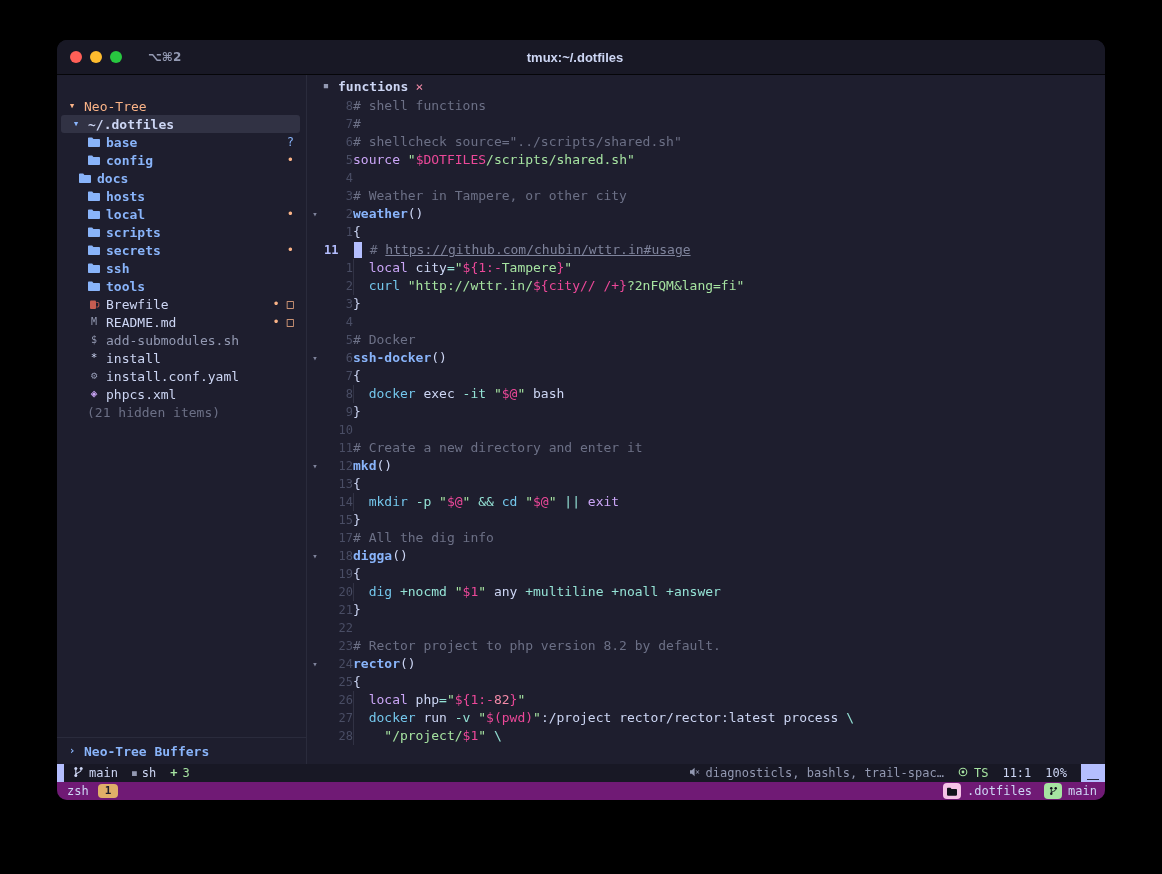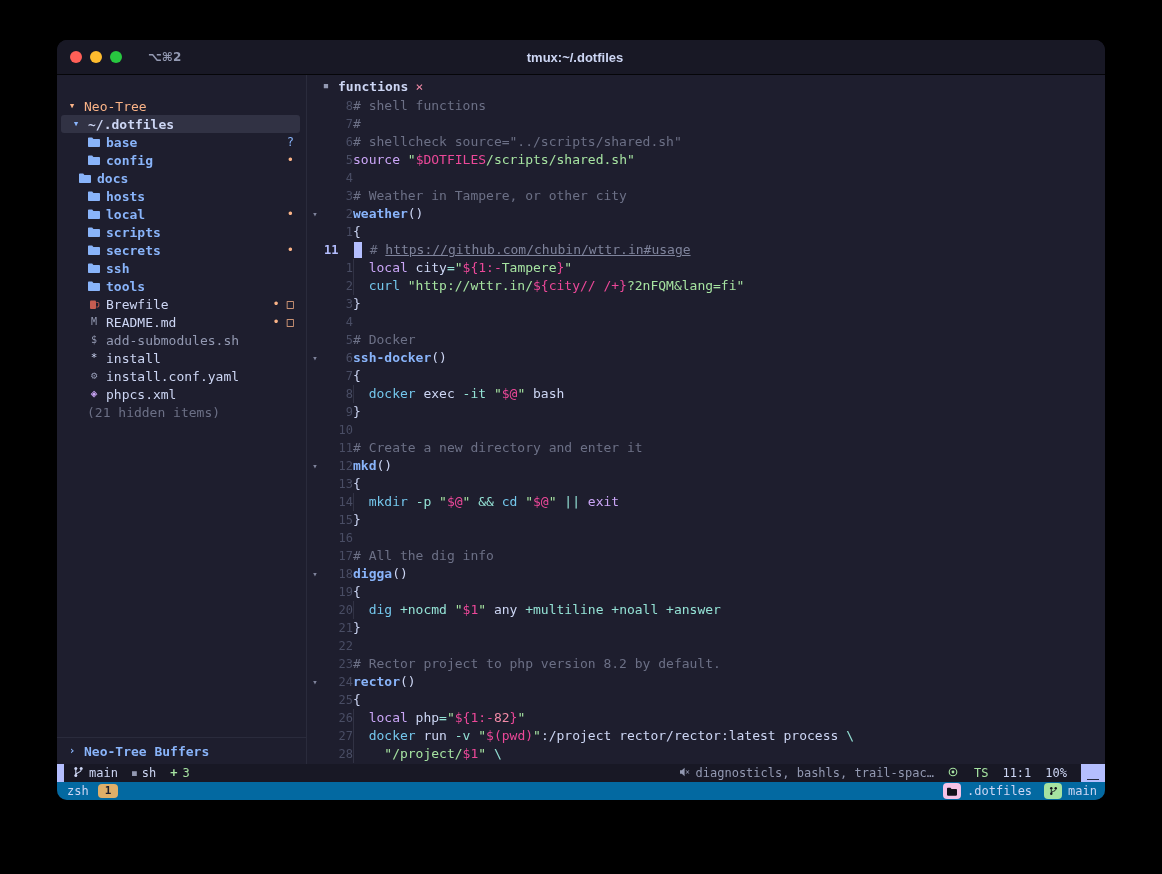--- a/index.html
+++ b/index.html
@@ -63,26 +63,26 @@
   .statusline{flex:0 0 18px;background:#181825;display:flex;align-items:center;font-size:12px;
     color:#cdd6f4;}
   .sl-accent{width:7px;height:18px;background:#b4befe;flex:0 0 7px;}
   .sl-group{display:flex;align-items:center;gap:14px;margin-left:9px;}
   .sl-item{display:flex;align-items:center;gap:5px;}
   .sl-item .sq{color:#9399b2;font-size:8px;}
   .sl-item .plus{color:#a6e3a1;font-weight:bold;}
   .sl-item.diff span{color:#a6e3a1;}
   .sl-right{margin-left:auto;display:flex;align-items:center;gap:14px;}
   .lsp{display:flex;align-items:center;gap:6px;color:#9399b2;}
-  .ts{display:flex;align-items:center;gap:16px;color:#a6e3a1;}
+  .ts{display:flex;align-items:center;gap:6px;color:#a6e3a1;}
   .pos,.pct{color:#cdd6f4;}
   .mode-block{width:24px;height:18px;background:#b4befe;color:#24273a;font-size:10px;
     display:flex;align-items:center;justify-content:center;font-weight:bold;}
   
-  .tmuxbar{flex:0 0 18px;background:#0369a1;display:flex;align-items:center;font-size:12px;
+  .tmuxbar{flex:0 0 18px;background:#701a75;display:flex;align-items:center;font-size:12px;
     color:#cdd6f4;padding:0 8px;}
   .shell{margin-left:2px;}
   .winbadge{background:#e0af68;color:#1e1e2e;border-radius:4px;padding:0 7px;height:14px;
     line-height:14px;font-weight:bold;margin-left:9px;font-size:11px;}
   .t-right{margin-left:auto;display:flex;align-items:center;gap:12px;}
   .pill{display:flex;align-items:center;gap:6px;}
   .cap{width:18px;height:16px;border-radius:4px;display:flex;align-items:center;
     justify-content:center;color:#11111b;}
   .cap.pink{background:#f5c2e7;} .cap.green{background:#a6e3a1;}
 </style>
@@ -283,21 +283,20 @@
           <div class="cline"><span class="fold">▾</span><span class="num">6</span><span class="ct"><span class="sg f">ssh-docker</span><span class="sg t">()</span></span></div>
           <div class="cline"><span class="fold"></span><span class="num">7</span><span class="ct"><span class="sg t">{</span></span></div>
           <div class="cline"><span class="fold"></span><span class="num">8</span><span class="ct"><span class="guide"></span><span class="sg t">  </span><span class="sg b">docker</span><span class="sg t"> exec </span><span class="sg o">-it</span><span class="sg t"> </span><span class="sg s">"</span><span class="sg v">$@</span><span class="sg s">"</span><span class="sg t"> bash</span></span></div>
           <div class="cline"><span class="fold"></span><span class="num">9</span><span class="ct"><span class="sg t">}</span></span></div>
           <div class="cline"><span class="fold"></span><span class="num">10</span><span class="ct"></span></div>
           <div class="cline"><span class="fold"></span><span class="num">11</span><span class="ct"><span class="sg c"># Create a new directory and enter it</span></span></div>
           <div class="cline"><span class="fold">▾</span><span class="num">12</span><span class="ct"><span class="sg f">mkd</span><span class="sg t">()</span></span></div>
           <div class="cline"><span class="fold"></span><span class="num">13</span><span class="ct"><span class="sg t">{</span></span></div>
           <div class="cline"><span class="fold"></span><span class="num">14</span><span class="ct"><span class="guide"></span><span class="sg t">  </span><span class="sg b">mkdir</span><span class="sg t"> </span><span class="sg o">-p</span><span class="sg t"> </span><span class="sg s">"</span><span class="sg v">$@</span><span class="sg s">"</span><span class="sg t"> </span><span class="sg o">&amp;&amp;</span><span class="sg t"> </span><span class="sg b">cd</span><span class="sg t"> </span><span class="sg s">"</span><span class="sg v">$@</span><span class="sg s">"</span><span class="sg t"> </span><span class="sg o">||</span><span class="sg t"> </span><span class="sg k">exit</span></span></div>
           <div class="cline"><span class="fold"></span><span class="num">15</span><span class="ct"><span class="sg t">}</span></span></div>
-          <div class="cline"><span class="fold"></span><span class="num">16</span><span class="ct"></span></div>
           <div class="cline"><span class="fold"></span><span class="num">17</span><span class="ct"><span class="sg c"># All the dig info</span></span></div>
           <div class="cline"><span class="fold">▾</span><span class="num">18</span><span class="ct"><span class="sg f">digga</span><span class="sg t">()</span></span></div>
           <div class="cline"><span class="fold"></span><span class="num">19</span><span class="ct"><span class="sg t">{</span></span></div>
           <div class="cline"><span class="fold"></span><span class="num">20</span><span class="ct"><span class="guide"></span><span class="sg t">  </span><span class="sg b">dig</span><span class="sg t"> </span><span class="sg o">+nocmd</span><span class="sg t"> </span><span class="sg s">"</span><span class="sg v">$1</span><span class="sg s">"</span><span class="sg t"> any </span><span class="sg o">+multiline +noall +answer</span></span></div>
           <div class="cline"><span class="fold"></span><span class="num">21</span><span class="ct"><span class="sg t">}</span></span></div>
           <div class="cline"><span class="fold"></span><span class="num">22</span><span class="ct"></span></div>
           <div class="cline"><span class="fold"></span><span class="num">23</span><span class="ct"><span class="sg c"># Rector project to php version 8.2 by default.</span></span></div>
           <div class="cline"><span class="fold">▾</span><span class="num">24</span><span class="ct"><span class="sg f">rector</span><span class="sg t">()</span></span></div>
           <div class="cline"><span class="fold"></span><span class="num">25</span><span class="ct"><span class="sg t">{</span></span></div>
           <div class="cline"><span class="fold"></span><span class="num">26</span><span class="ct"><span class="guide"></span><span class="sg t">  </span><span class="sg k">local</span><span class="sg t"> php</span><span class="sg o">=</span><span class="sg s">"</span><span class="sg v">${1:-</span><span class="sg r">82</span><span class="sg v">}</span><span class="sg s">"</span></span></div>

